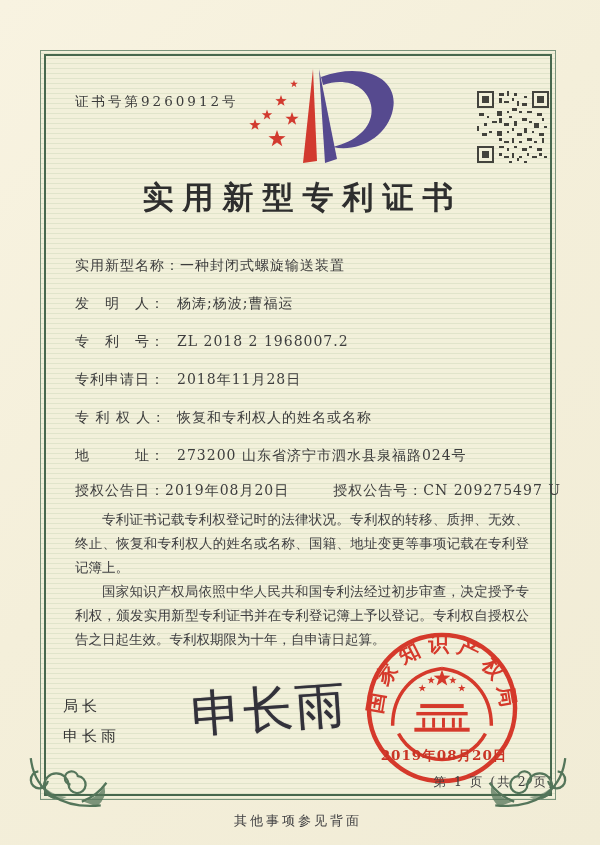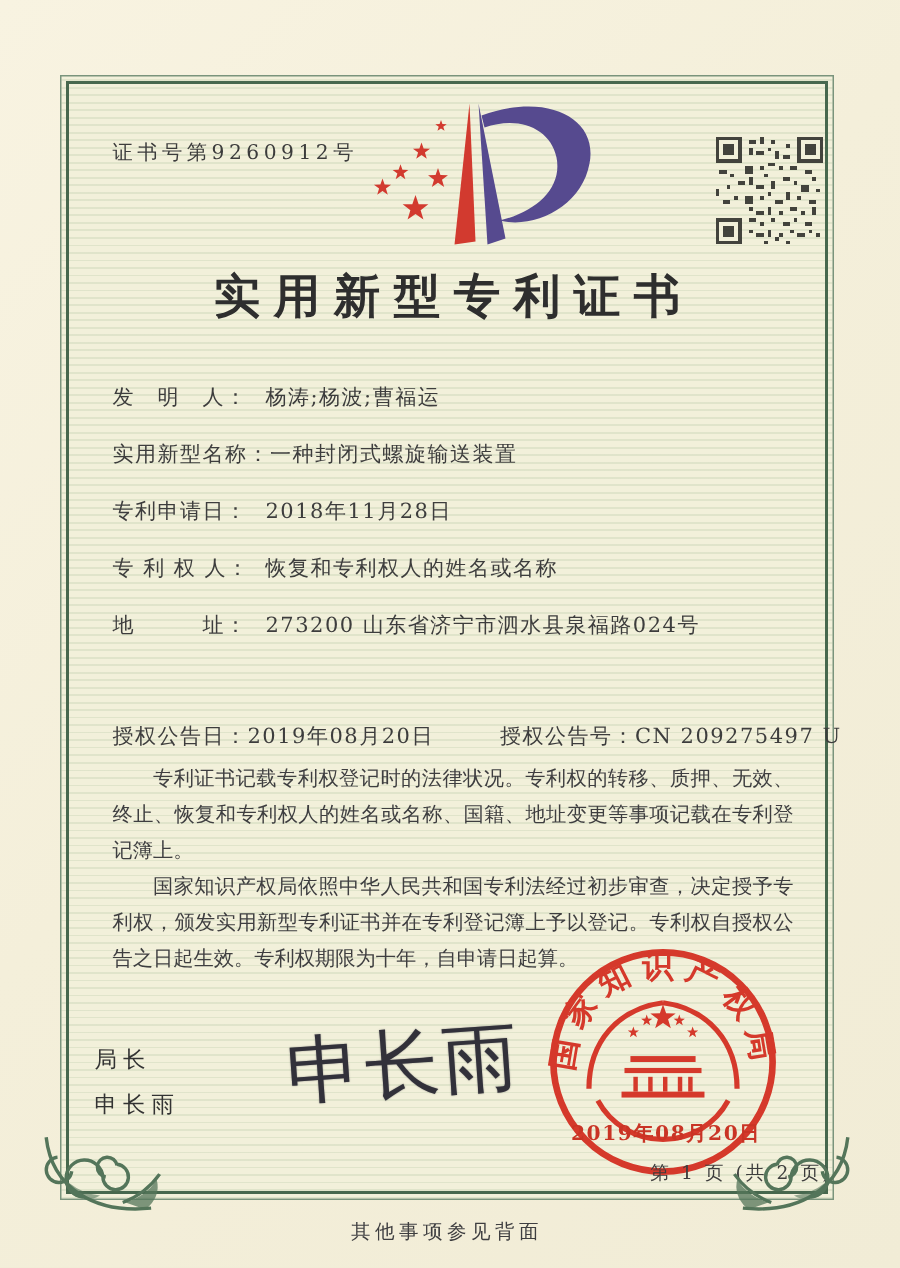--- a/index.html
+++ b/index.html
@@ -191,24 +191,27 @@
           <rect x="13" y="28" width="1" height="1"></rect>
         <rect x="16" y="27" width="1" height="1"></rect>
           <rect x="19" y="28" width="1" height="1"></rect>
       </g>
     </svg>
 
     <div class="title">实用新型专利证书</div>
 
     <div class="fields">
       <div class="field-row">
+        <span class="lbl">实用新型名称：</span><span>一种封闭式螺旋输送装置</span>
+      </div>
+      <div class="field-row">
         <span class="lbl">发　明　人：</span><span>杨涛;杨波;曹福运</span>
       </div>
       <div class="field-row">
-        <span class="lbl">实用新型名称：</span><span>一种封闭式螺旋输送装置</span>
+        <span class="lbl">专　利　号：</span><span>ZL 2018 2 1968007.2</span>
       </div>
       <div class="field-row">
         <span class="lbl">专利申请日：</span><span>2018年11月28日</span>
       </div>
       <div class="field-row">
         <span class="lbl">专 利 权 人：</span><span>恢复和专利权人的姓名或名称</span>
       </div>
       <div class="field-row">
         <span class="lbl">地　　　址：</span><span>273200 山东省济宁市泗水县泉福路024号</span>
       </div>

